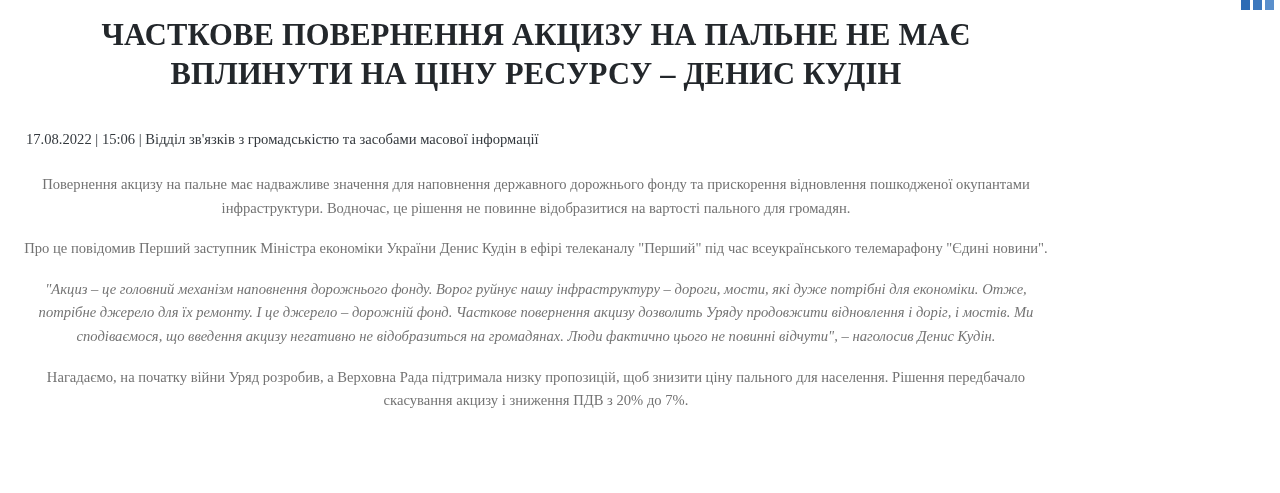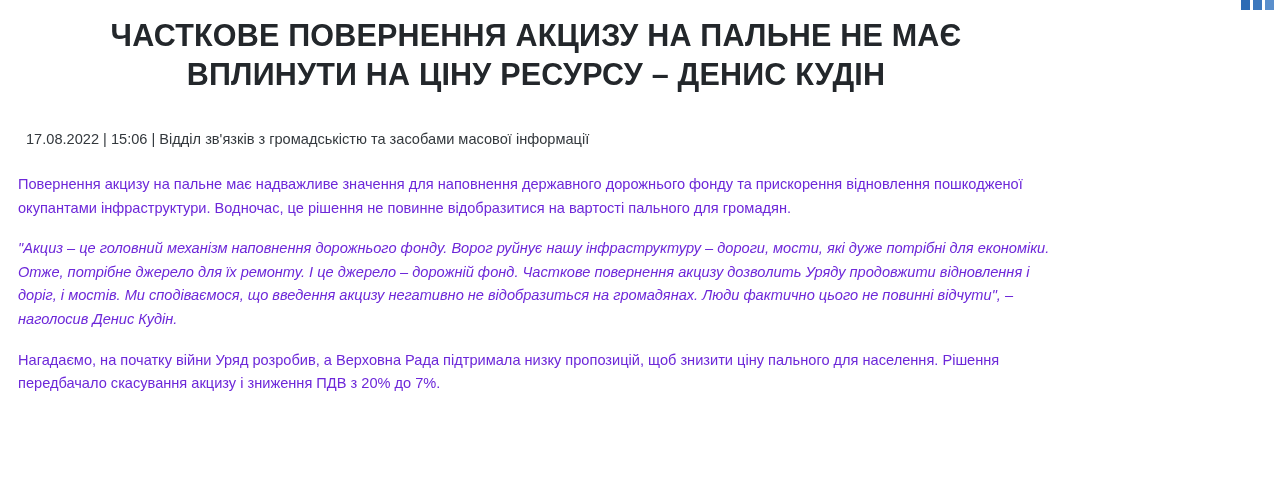--- a/index.html
+++ b/index.html
@@ -42,20 +42,21 @@
   }
   .topbar-icons .sq.alt2 {
     background: #5a8fcc;
   }
 
   
   .page {
     width: 1072px;
     box-sizing: border-box;
     padding: 0 18px;
+    font-family: Liberation Serif, serif;
   }
 
   h1.title {
     margin: 6px 0 0 0;
     padding: 0 26px;
     text-align: center;
     font-size: 30.5px;
     line-height: 1.27;
     font-weight: bold;
     letter-spacing: 0.2px;
@@ -67,21 +68,22 @@
     margin: 36px 0 0 8px;
     font-size: 14.6px;
     line-height: 1.4;
     color: #33383d;
   }
 
   .body-text p {
     margin: 0 0 17px 0;
     font-size: 14.6px;
     line-height: 1.62;
-    color: #6d28d9;
+    color: #737373;
+    text-align: center;
   }
   .body-text {
     margin-top: 23px;
   }
   .body-text p.quote {
     font-style: italic;
   }
   .body-text p:last-child {
     margin-bottom: 4px;
   }
@@ -98,17 +100,18 @@
 </div>
 
 <div class="page">
 
   <h1 class="title">ЧАСТКОВЕ ПОВЕРНЕННЯ АКЦИЗУ НА ПАЛЬНЕ НЕ МАЄ ВПЛИНУТИ НА ЦІНУ РЕСУРСУ – ДЕНИС КУДІН</h1>
 
   <div class="meta">17.08.2022 | 15:06 | Відділ зв'язків з громадськістю та засобами масової інформації</div>
 
   <div class="body-text">
     <p>Повернення акцизу на пальне має надважливе значення для наповнення державного дорожнього фонду та прискорення відновлення пошкодженої окупантами інфраструктури. Водночас, це рішення не повинне відобразитися на вартості пального для громадян.</p>
+    <p>Про це повідомив Перший заступник Міністра економіки України Денис Кудін в ефірі телеканалу "Перший" під час всеукраїнського телемарафону "Єдині новини".</p>
     <p class="quote">"Акциз – це головний механізм наповнення дорожнього фонду. Ворог руйнує нашу інфраструктуру – дороги, мости, які дуже потрібні для економіки. Отже, потрібне джерело для їх ремонту. І це джерело – дорожній фонд. Часткове повернення акцизу дозволить Уряду продовжити відновлення і доріг, і мостів. Ми сподіваємося, що введення акцизу негативно не відобразиться на громадянах. Люди фактично цього не повинні відчути", – наголосив Денис Кудін.</p>
     <p>Нагадаємо, на початку війни Уряд розробив, а Верховна Рада підтримала низку пропозицій, щоб знизити ціну пального для населення. Рішення передбачало скасування акцизу і зниження ПДВ з 20% до 7%.</p>
   </div>
 
 </div>
 
 </body></html>

